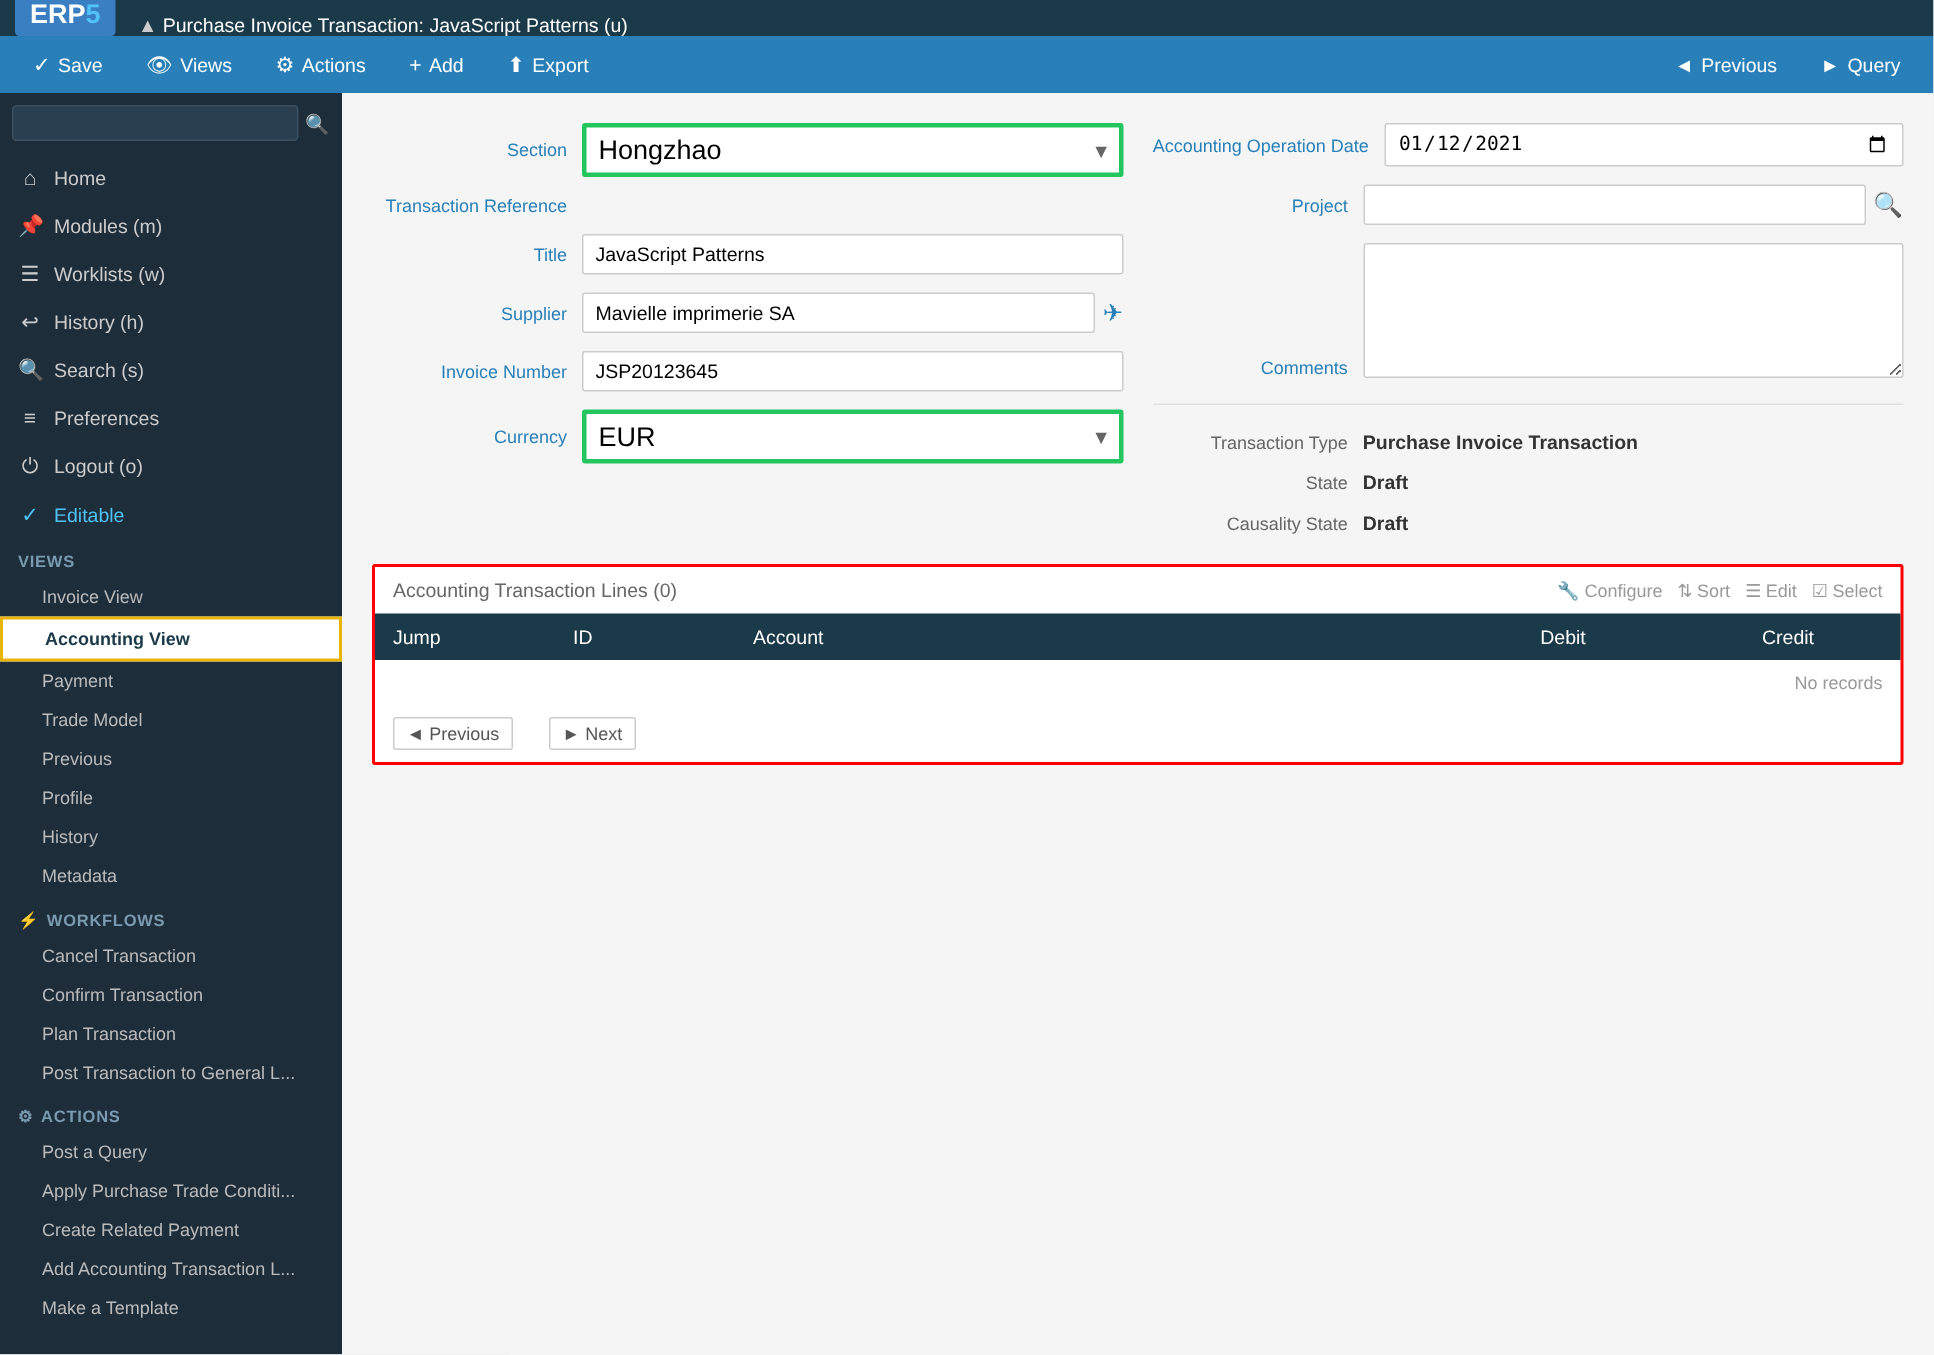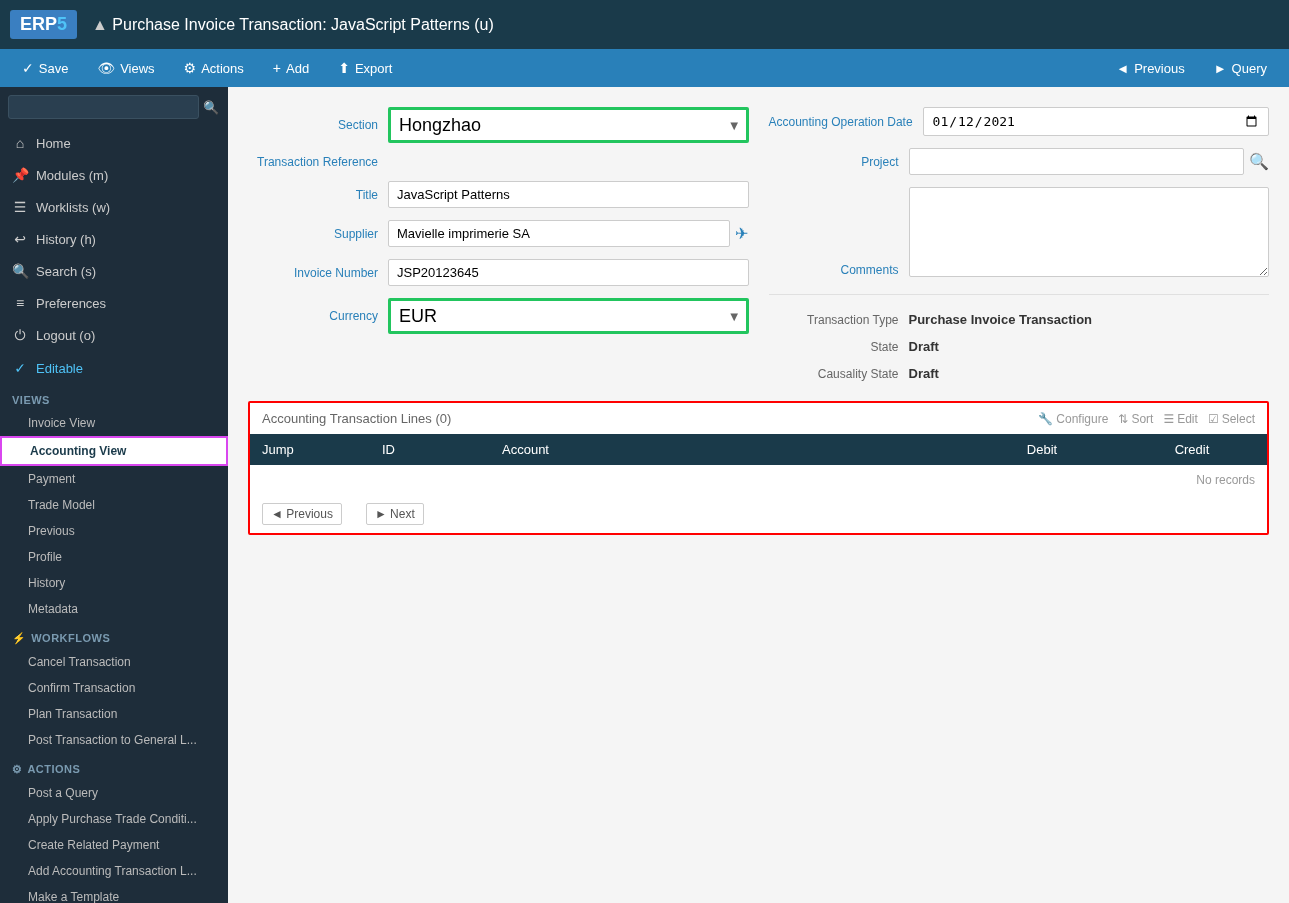--- a/index.html
+++ b/index.html
@@ -3,35 +3,35 @@
   <meta charset="utf-8">
   <style>
     * { box-sizing: border-box; margin: 0; padding: 0; }
     body { font-family: Arial, sans-serif; font-size: 13px; background: #f0f0f0; display: flex; flex-direction: column; height: 100vh; overflow: hidden; }
 
     
     .top-bar {
       background: #1a3a4a;
       color: white;
       display: flex;
-      align-items: center;
+      align-items: flex-end;
       padding: 0 10px;
-      height: 49px;
+      height: 24px;
       flex-shrink: 0;
     }
     .top-bar-logo {
       background: #3a7fc1;
       color: white;
       font-weight: bold;
       font-size: 16px;
       padding: 4px 10px;
       border-radius: 3px;
       margin-right: 15px;
     }
-    .top-bar-title { color: #ccc; font-size: 16px; }
+    .top-bar-title { color: #ccc; font-size: 13px; }
     .top-bar-title span { color: white; }
 
     
     .action-bar {
       background: #2980b9;
       display: flex;
       align-items: center;
       padding: 0 10px;
       height: 38px;
       gap: 5px;
@@ -108,21 +108,21 @@
     .nav-sub-item {
       padding: 6px 12px 6px 28px;
       color: #bbb;
       cursor: pointer;
       font-size: 12px;
     }
     .nav-sub-item.selected {
       background: white;
       color: #1a3a4a;
       font-weight: bold;
-      border: 2px solid #d946ef;
+      border: 2px solid #eab308;
     }
     .nav-item.check-active { color: #4fc3f7; }
 
     
     .content {
       flex: 1;
       overflow-y: auto;
       padding: 20px;
       background: #f5f5f5;
     }

